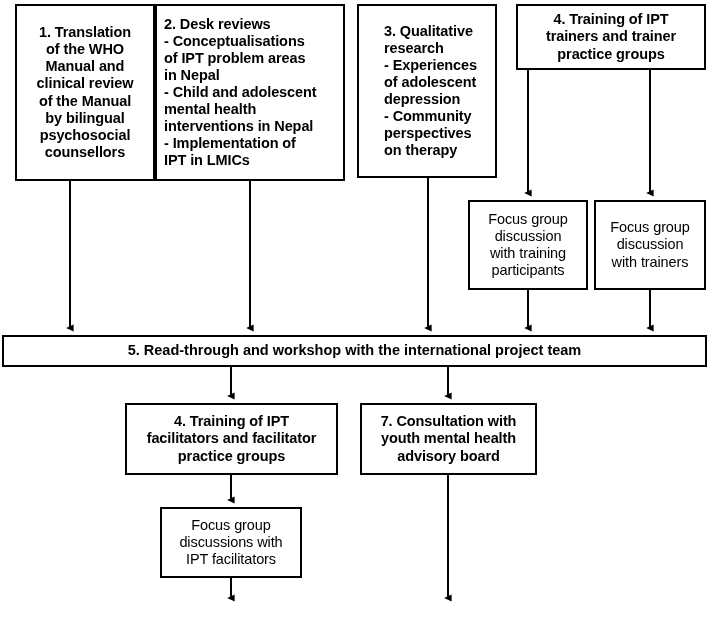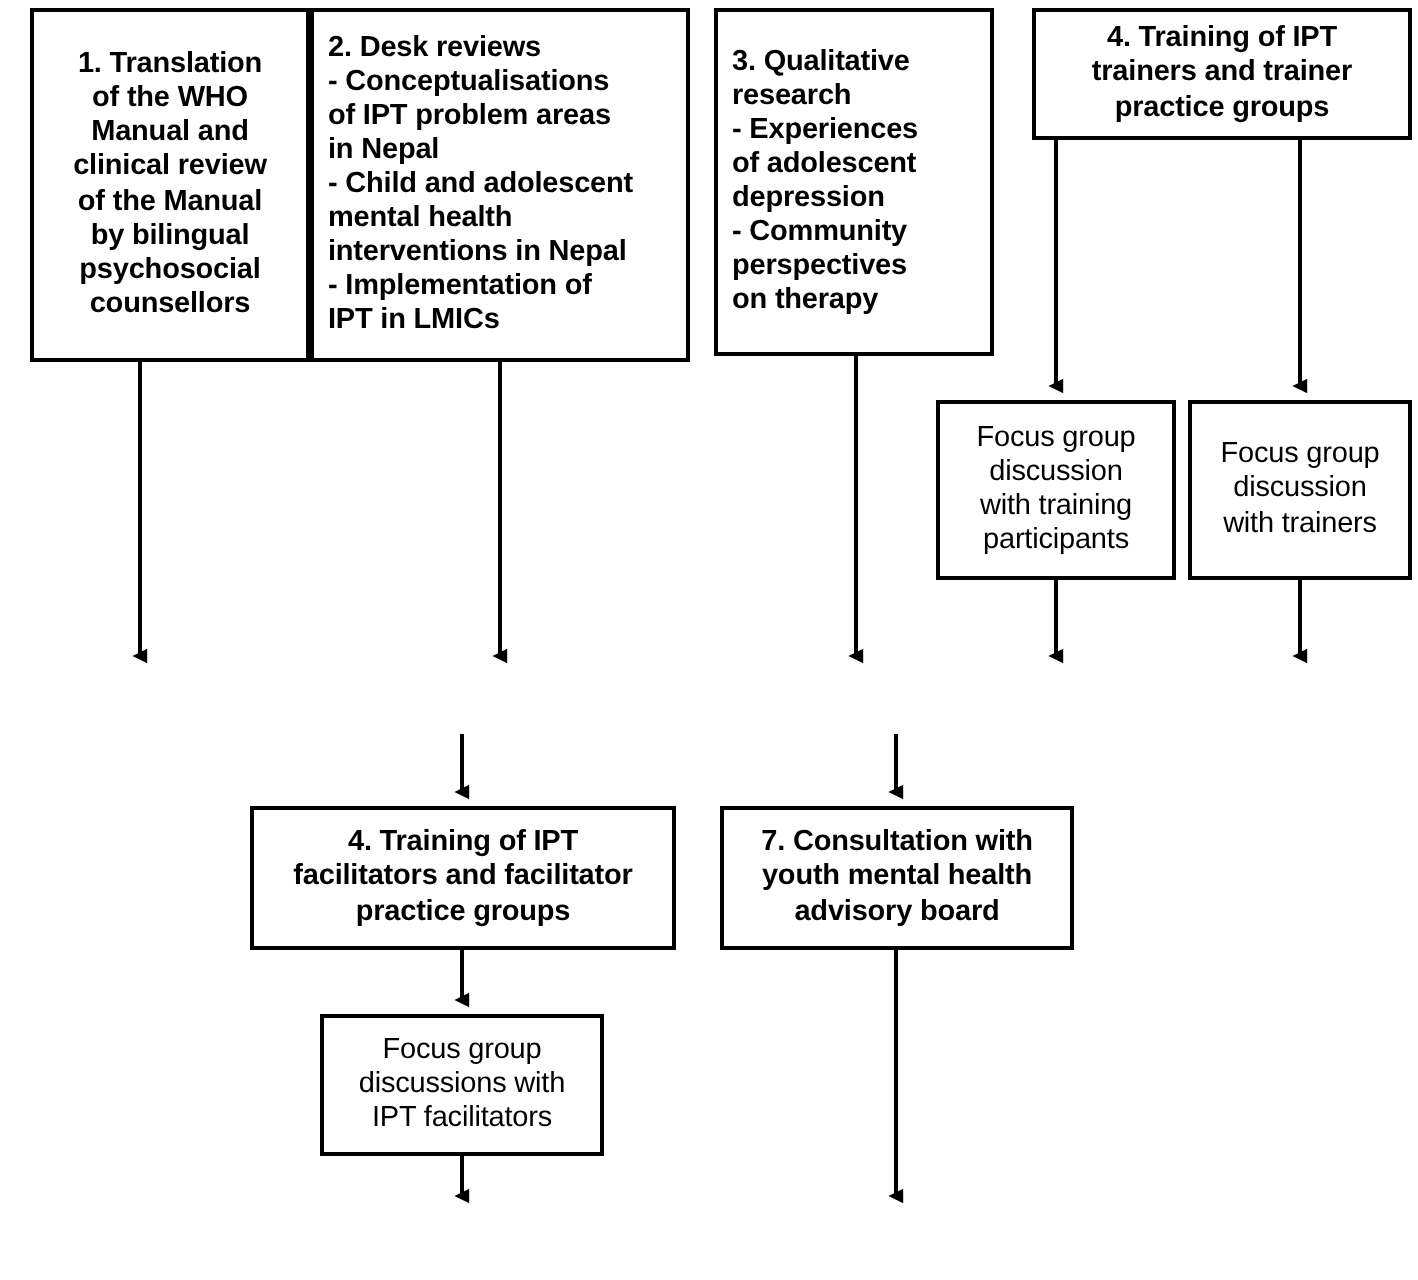--- a/index.html
+++ b/index.html
@@ -117,21 +117,21 @@
 - Conceptualisations
 of IPT problem areas
 in Nepal
 - Child and adolescent
 mental health
 interventions in Nepal
 - Implementation of
 IPT in LMICs</span>
   </div>
 
-  <div class="node phase align-left" style="left:357px; top:4px; width:140px; height:174px;">
+  <div class="node phase align-left" style="left:357px; top:4px; width:140px; height:174px;justify-content:center;">
     <span class="txt">3. Qualitative
 research
 - Experiences
 of adolescent
 depression
 - Community
 perspectives
 on therapy</span>
   </div>
 
@@ -147,20 +147,23 @@
 with training
 participants</span>
   </div>
 
   <div class="node sub" style="left:594px; top:200px; width:112px; height:90px;">
     <span class="txt">Focus group
 discussion
 with trainers</span>
   </div>
 
+  <div class="node bar" style="left:2px; top:335px; width:705px; height:32px;">
+    <span class="txt">5. Read-through and workshop with the international project team</span>
+  </div>
 
   <div class="node phase" style="left:125px; top:403px; width:213px; height:72px;">
     <span class="txt">4. Training of IPT
 facilitators and facilitator
 practice groups</span>
   </div>
 
   <div class="node phase" style="left:360px; top:403px; width:177px; height:72px;">
     <span class="txt">7. Consultation with
 youth mental health

